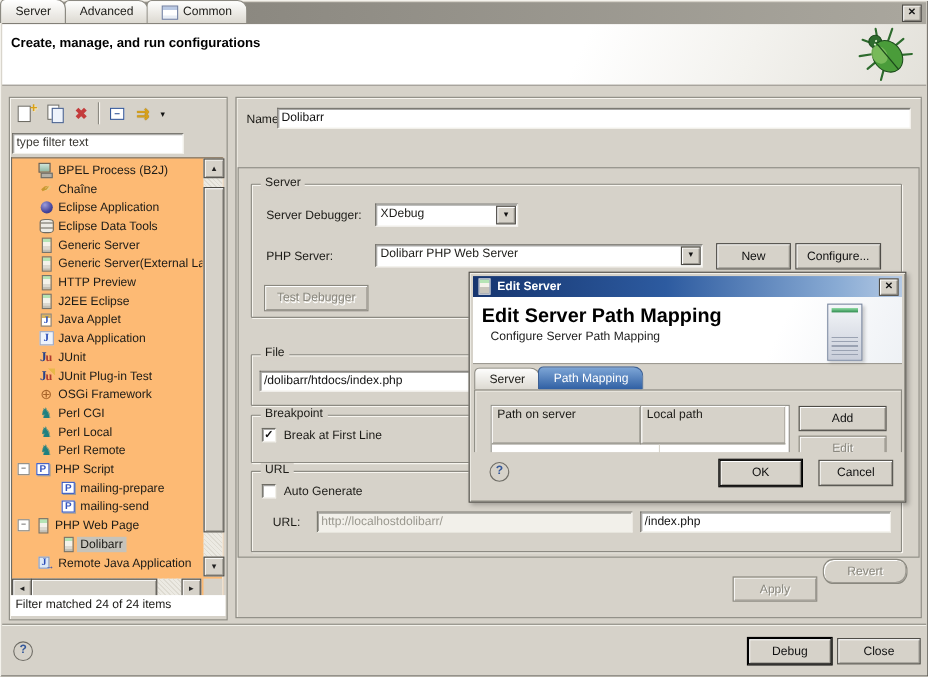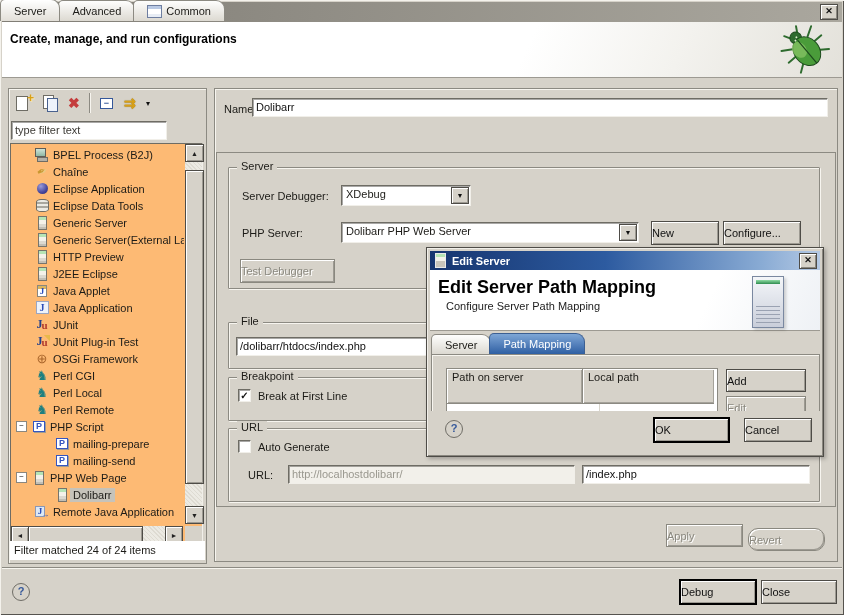--- a/index.html
+++ b/index.html
@@ -9,21 +9,21 @@
   
   #window{position:absolute;inset:0;background:#d6d2c9;box-shadow:inset 1px 1px 0 #f4f2ec, inset -1px -1px 0 #55534e;}
   #titlebar{position:absolute;left:2px;top:2px;right:2px;height:20px;background:linear-gradient(90deg,#807d75 0%,#8f8c84 35%,#aaa79e 100%);display:flex;align-items:center;padding:0 4px;}
   #titlebar .ttext{font-weight:bold;color:#211f1a;margin-left:5px;}
   .xbtn{width:16px;height:14px;background:#d6d2c9;border:1px solid #4e4c47;box-shadow:inset 1px 1px 0 #fff, inset -1px -1px 0 #8a877f;font-size:9px;font-weight:bold;text-align:center;line-height:13px;color:#111;}
   #titlebar .xbtn{margin-left:auto;}
 
   #banner{position:absolute;left:2px;top:22px;right:2px;height:55px;background:linear-gradient(115deg,#ffffff 62%,#f3f2ee 80%,#e3e1da 100%);border-bottom:1px solid #9d9a92;}
   #banner h1{margin:0;padding:10px 0 0 8px;font-size:12px;font-weight:bold;color:#000;}
   .sunken{background:#fff;border:1px solid;border-color:#6e6c64 #f1efe9 #f1efe9 #6e6c64;box-shadow:inset 1px 1px 0 rgba(64,62,58,.45);}
-  .btn{background:#d6d2c9;border:1px solid #4e4c47;box-shadow:inset 1px 1px 0 #ffffff, inset -1px -1px 0 #9d9a92;text-align:center;color:#111;display:flex;align-items:center;justify-content:flex-start;}
+  .btn{background:#d6d2c9;border:1px solid #4e4c47;box-shadow:inset 1px 1px 0 #ffffff, inset -1px -1px 0 #9d9a92;text-align:center;color:#111;display:flex;align-items:center;justify-content:center;}
   .btn.default{border:1px solid #000;box-shadow:0 0 0 1px #000, inset 1px 1px 0 #ffffff, inset -1px -1px 0 #9d9a92;}
   .btn.disabled{color:#8a887f;text-shadow:1px 1px 0 #fff;border-color:#8a887f;}
   input.flat{font-family:"Liberation Sans",sans-serif;font-size:11px;border:none;outline:none;background:transparent;width:100%;padding:2px 3px;color:#111;}
 
   
   #leftpanel{left:8px;top:88px;width:197px;height:474px;border:1px solid #8c8a82;box-shadow:inset 1px 1px 0 #f7f5ef;}
   .tbicon{position:absolute;top:94px;width:20px;height:20px;}
   .tbsep{left:89px;top:93px;width:1px;height:20px;background:#8c8a82;box-shadow:1px 0 0 #f7f5ef;}
   #filterbox{left:11px;top:121px;width:154px;height:17px;}
   #filterbox input{color:#3c3a35;}
@@ -339,21 +339,21 @@
   <div class="abs sunken dim dimbg" style="left:288px;top:465px;width:285px;height:17px;">
     <input class="flat" disabled="" value="http://localhostdolibarr/" style="">
   </div>
   <div class="abs sunken" style="left:582px;top:465px;width:226px;height:17px;">
     <input class="flat" value="/index.php" style="">
   </div>
 
   <div class="abs btn disabled" style="left:666px;top:524px;width:75px;height:21px;">
       <span>Apply</span>
     </div>
-  <div class="abs btn disabled" style="left:748px;top:528px;width:75px;height:21px;border-radius:10px;">
+  <div class="abs btn disabled" style="left:748px;top:508px;width:75px;height:21px;border-radius:10px;">
       <span>Revert</span>
     </div>
 
   <div class="abs" style="left:2px;top:567px;width:840px;height:1px;background:#8c8a82;box-shadow:0 1px 0 #f7f5ef;"></div>
   <span class="abs help" style="left:12px;top:583px;"></span>
   <div class="abs btn default" style="left:680px;top:580px;width:74px;height:22px;">
       <span>Debug</span>
     </div>
   <div class="abs btn" style="left:761px;top:580px;width:74px;height:22px;">
       <span>Close</span>

